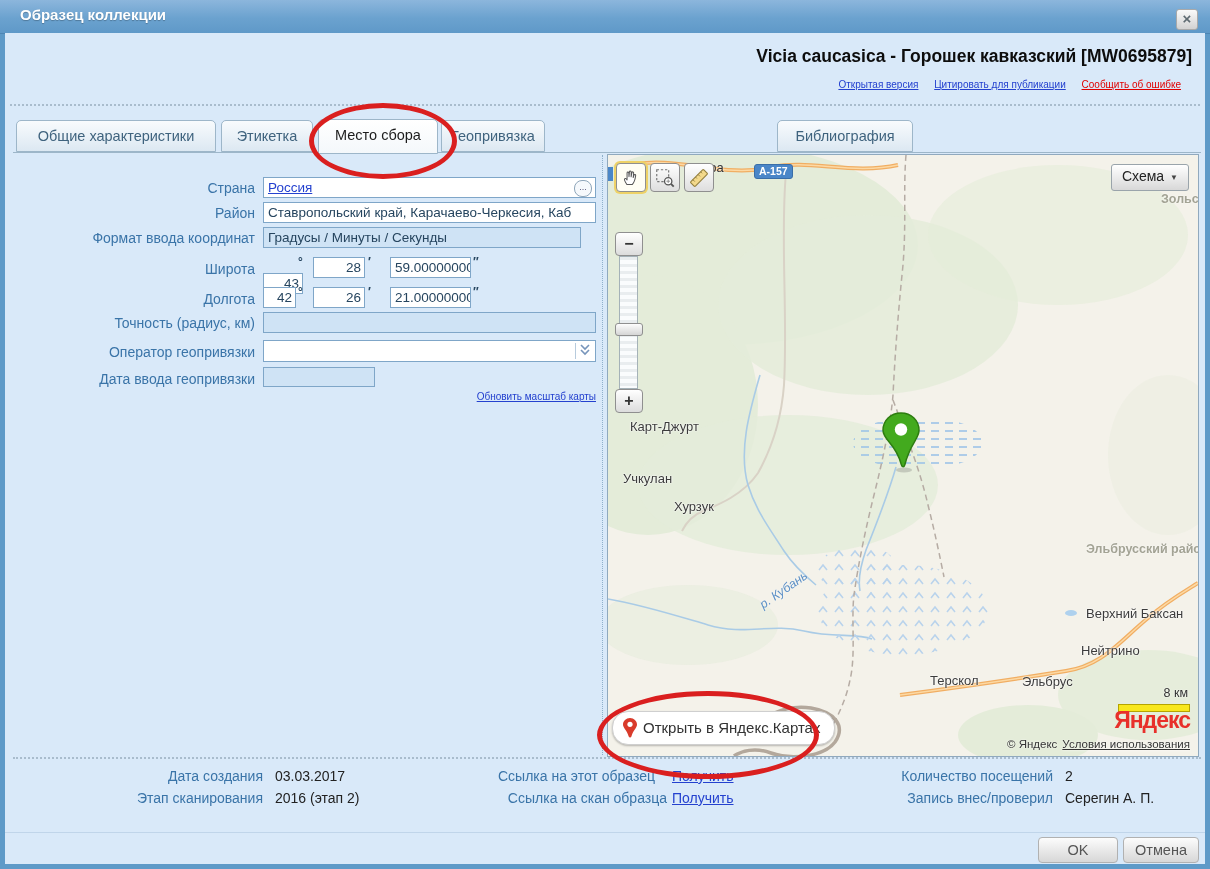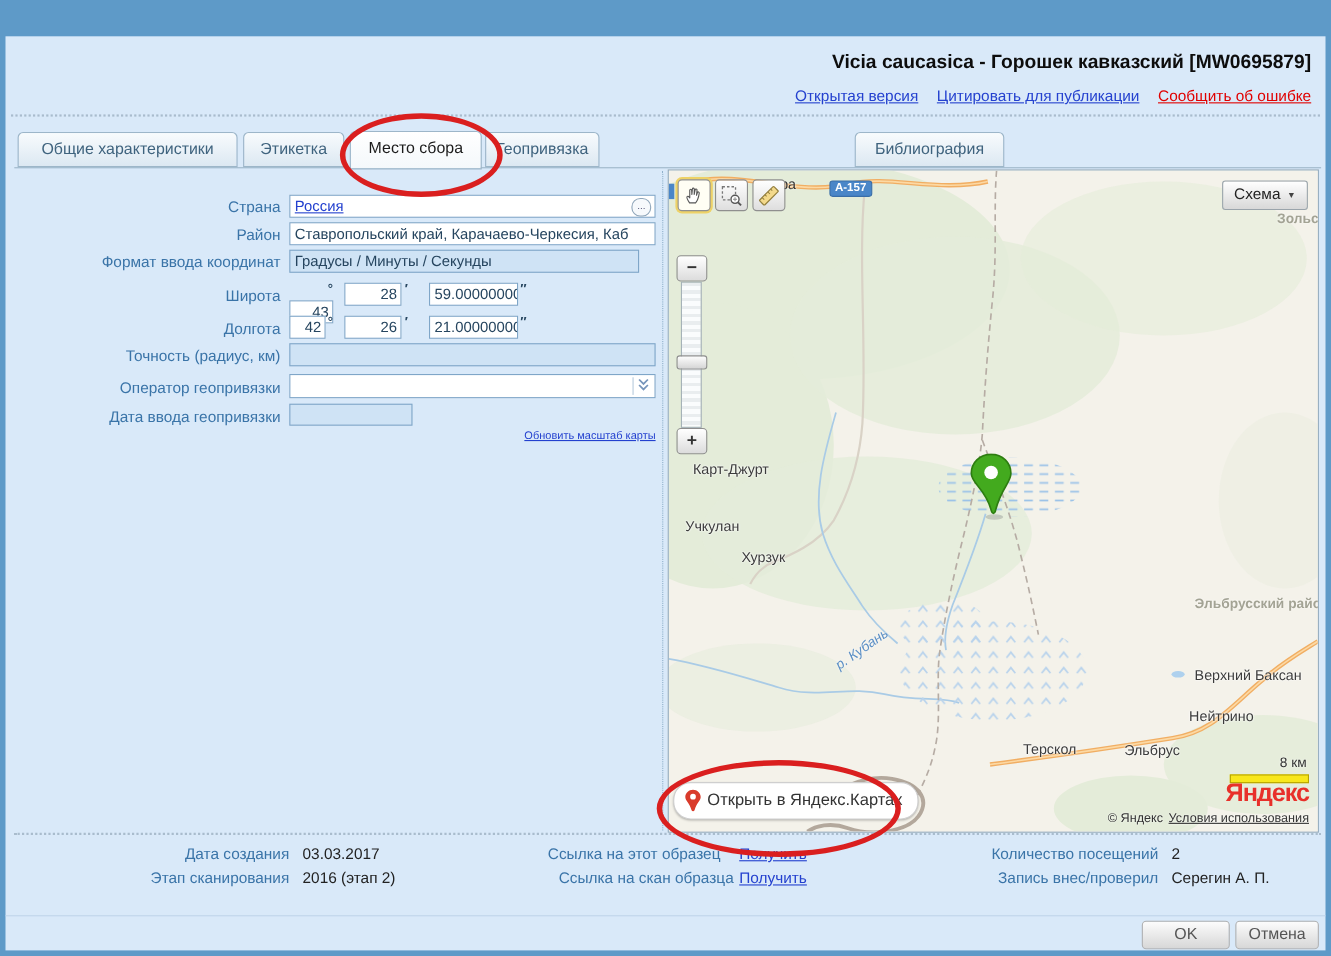--- a/index.html
+++ b/index.html
@@ -13,21 +13,21 @@
     background:linear-gradient(#8cb6dc,#6ba2cf 55%,#5f99c8);border-bottom:1px solid #4e86b4;}
   #title-text{position:absolute;left:20px;top:6px;color:#fff;font-size:15px;font-weight:bold;
     text-shadow:0 1px 1px rgba(0,0,0,.25);}
   #close-btn{position:absolute;left:1176px;top:9px;width:22px;height:21px;border-radius:3px;
     background:linear-gradient(#fafafa,#d2d2d2);border:1px solid #a9a9a9;box-sizing:border-box;
     text-align:center;line-height:18px;font-size:15px;font-weight:bold;color:#5f6b72;cursor:pointer;}
   #body-bg{position:absolute;left:5px;top:33px;width:1200px;height:831px;background:#d9e9f9;}
 
   
   #specimen-title{position:absolute;top:46px;right:18px;font-size:17.5px;font-weight:bold;color:#0d0d0d;}
-  #header-links{position:absolute;top:79px;right:18px;font-size:14px;}
+  #header-links{position:absolute;top:79px;right:29px;font-size:10px;}
   #header-links a{margin-left:13px;text-decoration:underline;cursor:pointer;}
   a.blue{color:#2441cf;} a.red{color:#e00000;}
   .dotsep{border-top:2px dotted #a9bccd;height:0;}
 
   
   .tab{position:absolute;top:120px;height:32px;box-sizing:border-box;border:1px solid #9db6c9;
     border-radius:5px 5px 0 0;background:linear-gradient(#f8fbfd,#dce8f2);
     color:#3f637e;font-size:14.5px;text-align:center;line-height:30px;cursor:pointer;z-index:2;}
   .tab.active{top:119px;height:35px;background:linear-gradient(#ffffff,#f4f8fb);color:#1c1c1c;z-index:3;}
   #tabline{position:absolute;left:13px;right:9px;top:152px;border-top:1px solid #9db6c9;z-index:1;}
@@ -98,20 +98,26 @@
   #btn-sep{position:absolute;left:5px;right:5px;top:832px;border-top:1px solid #c0d5ea;}
   .dlgbtn{position:absolute;top:837px;height:26px;border:1px solid #b1b1b1;border-radius:4px;
     background:linear-gradient(#fcfcfc,#d7d7d7);color:#555;font-size:14.5px;text-align:center;
     line-height:24px;box-sizing:border-box;cursor:pointer;}
 </style>
 </head>
 <body>
 
 <div id="dialog">
 
+  <div id="titlebar">
+    <span id="title-text">Образец коллекции</span>
+    <div id="close-btn">
+      <span>×</span>
+    </div>
+  </div>
 
   <div id="body-bg"></div>
 
   <div id="specimen-title">Vicia caucasica - Горошек кавказский [MW0695879]</div>
   <div id="header-links">
     <a class="blue">Открытая версия</a>
     <a class="blue">Цитировать для публикации</a>
     <a class="red">Сообщить об ошибке</a>
   </div>
   <div class="dotsep abs" style="left:10px;right:10px;top:104px;"></div>

